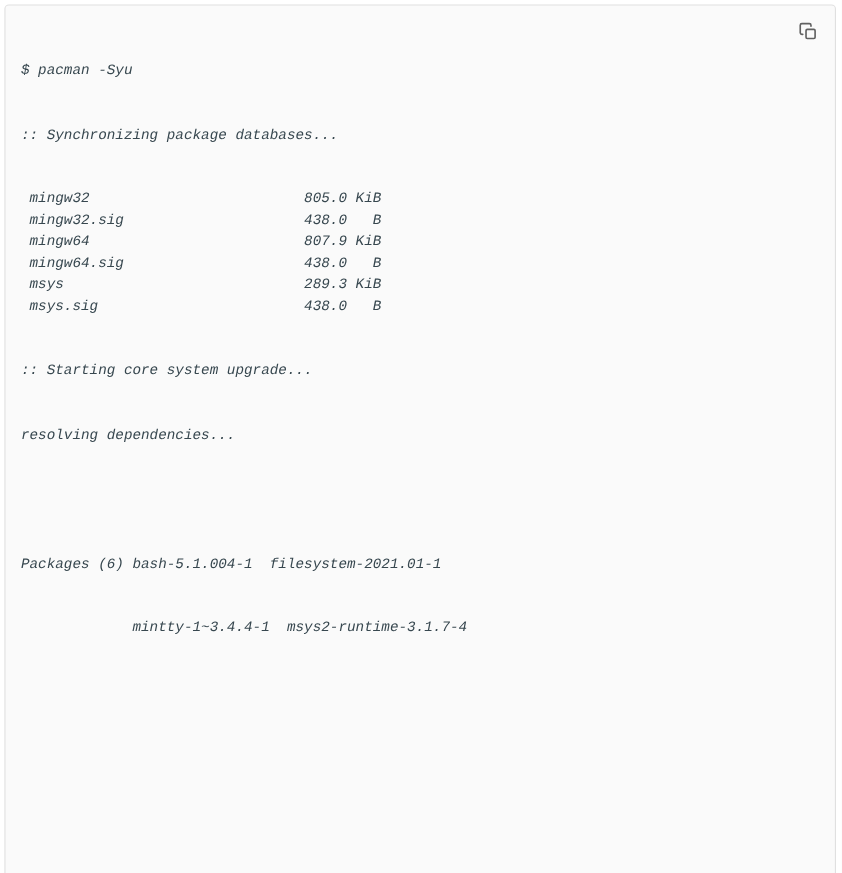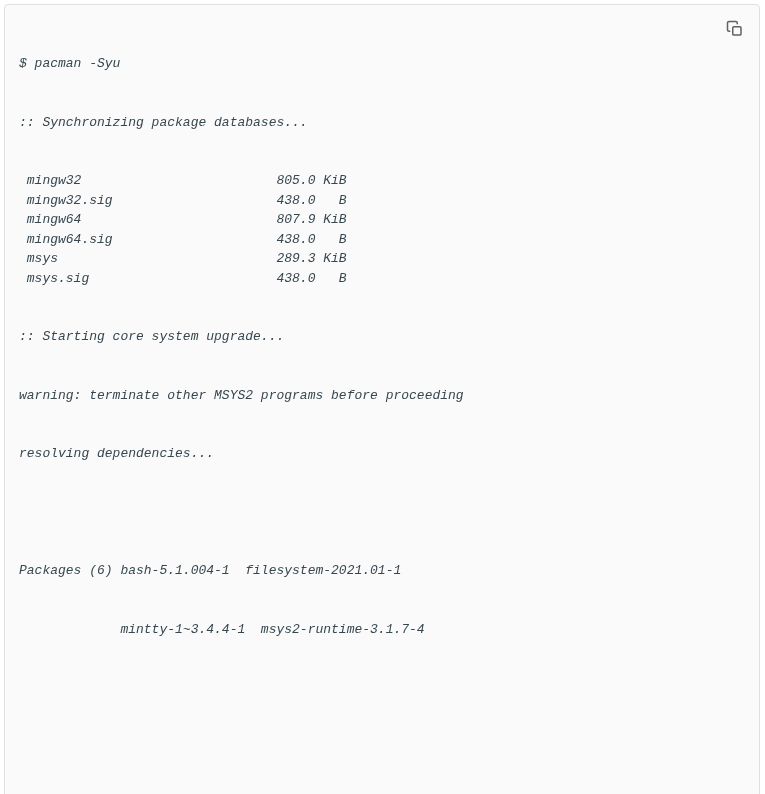--- a/index.html
+++ b/index.html
@@ -56,21 +56,20 @@
       <rect x="9" y="9" width="11" height="11" rx="1.5" ry="1.5"></rect>
       <path d="M5 15H4a2 2 0 0 1-2-2V4a2 2 0 0 1 2-2h9a2 2 0 0 1 2 2v1"></path>
     </svg>
   </div>
 
   <div class="terminal-content">
     <span class="line">$ pacman -Syu</span>
     <span class="line">:: Synchronizing package databases...</span>
     <div id="db-lines"><span class="line"> mingw32                         805.0 KiB</span><span class="line"> mingw32.sig                     438.0   B</span><span class="line"> mingw64                         807.9 KiB</span><span class="line"> mingw64.sig                     438.0   B</span><span class="line"> msys                            289.3 KiB</span><span class="line"> msys.sig                        438.0   B</span></div>
     <span class="line">:: Starting core system upgrade...</span>
-    <span class="line">warning: terminate other MSYS2 programs before proceeding</span>
     <span class="line">resolving dependencies...</span>
     <span class="line"> </span>
     <span class="line">Packages (6) bash-5.1.004-1  filesystem-2021.01-1</span>
     <span class="line">             mintty-1~3.4.4-1  msys2-runtime-3.1.7-4</span>
     
     
     
     
     
     

